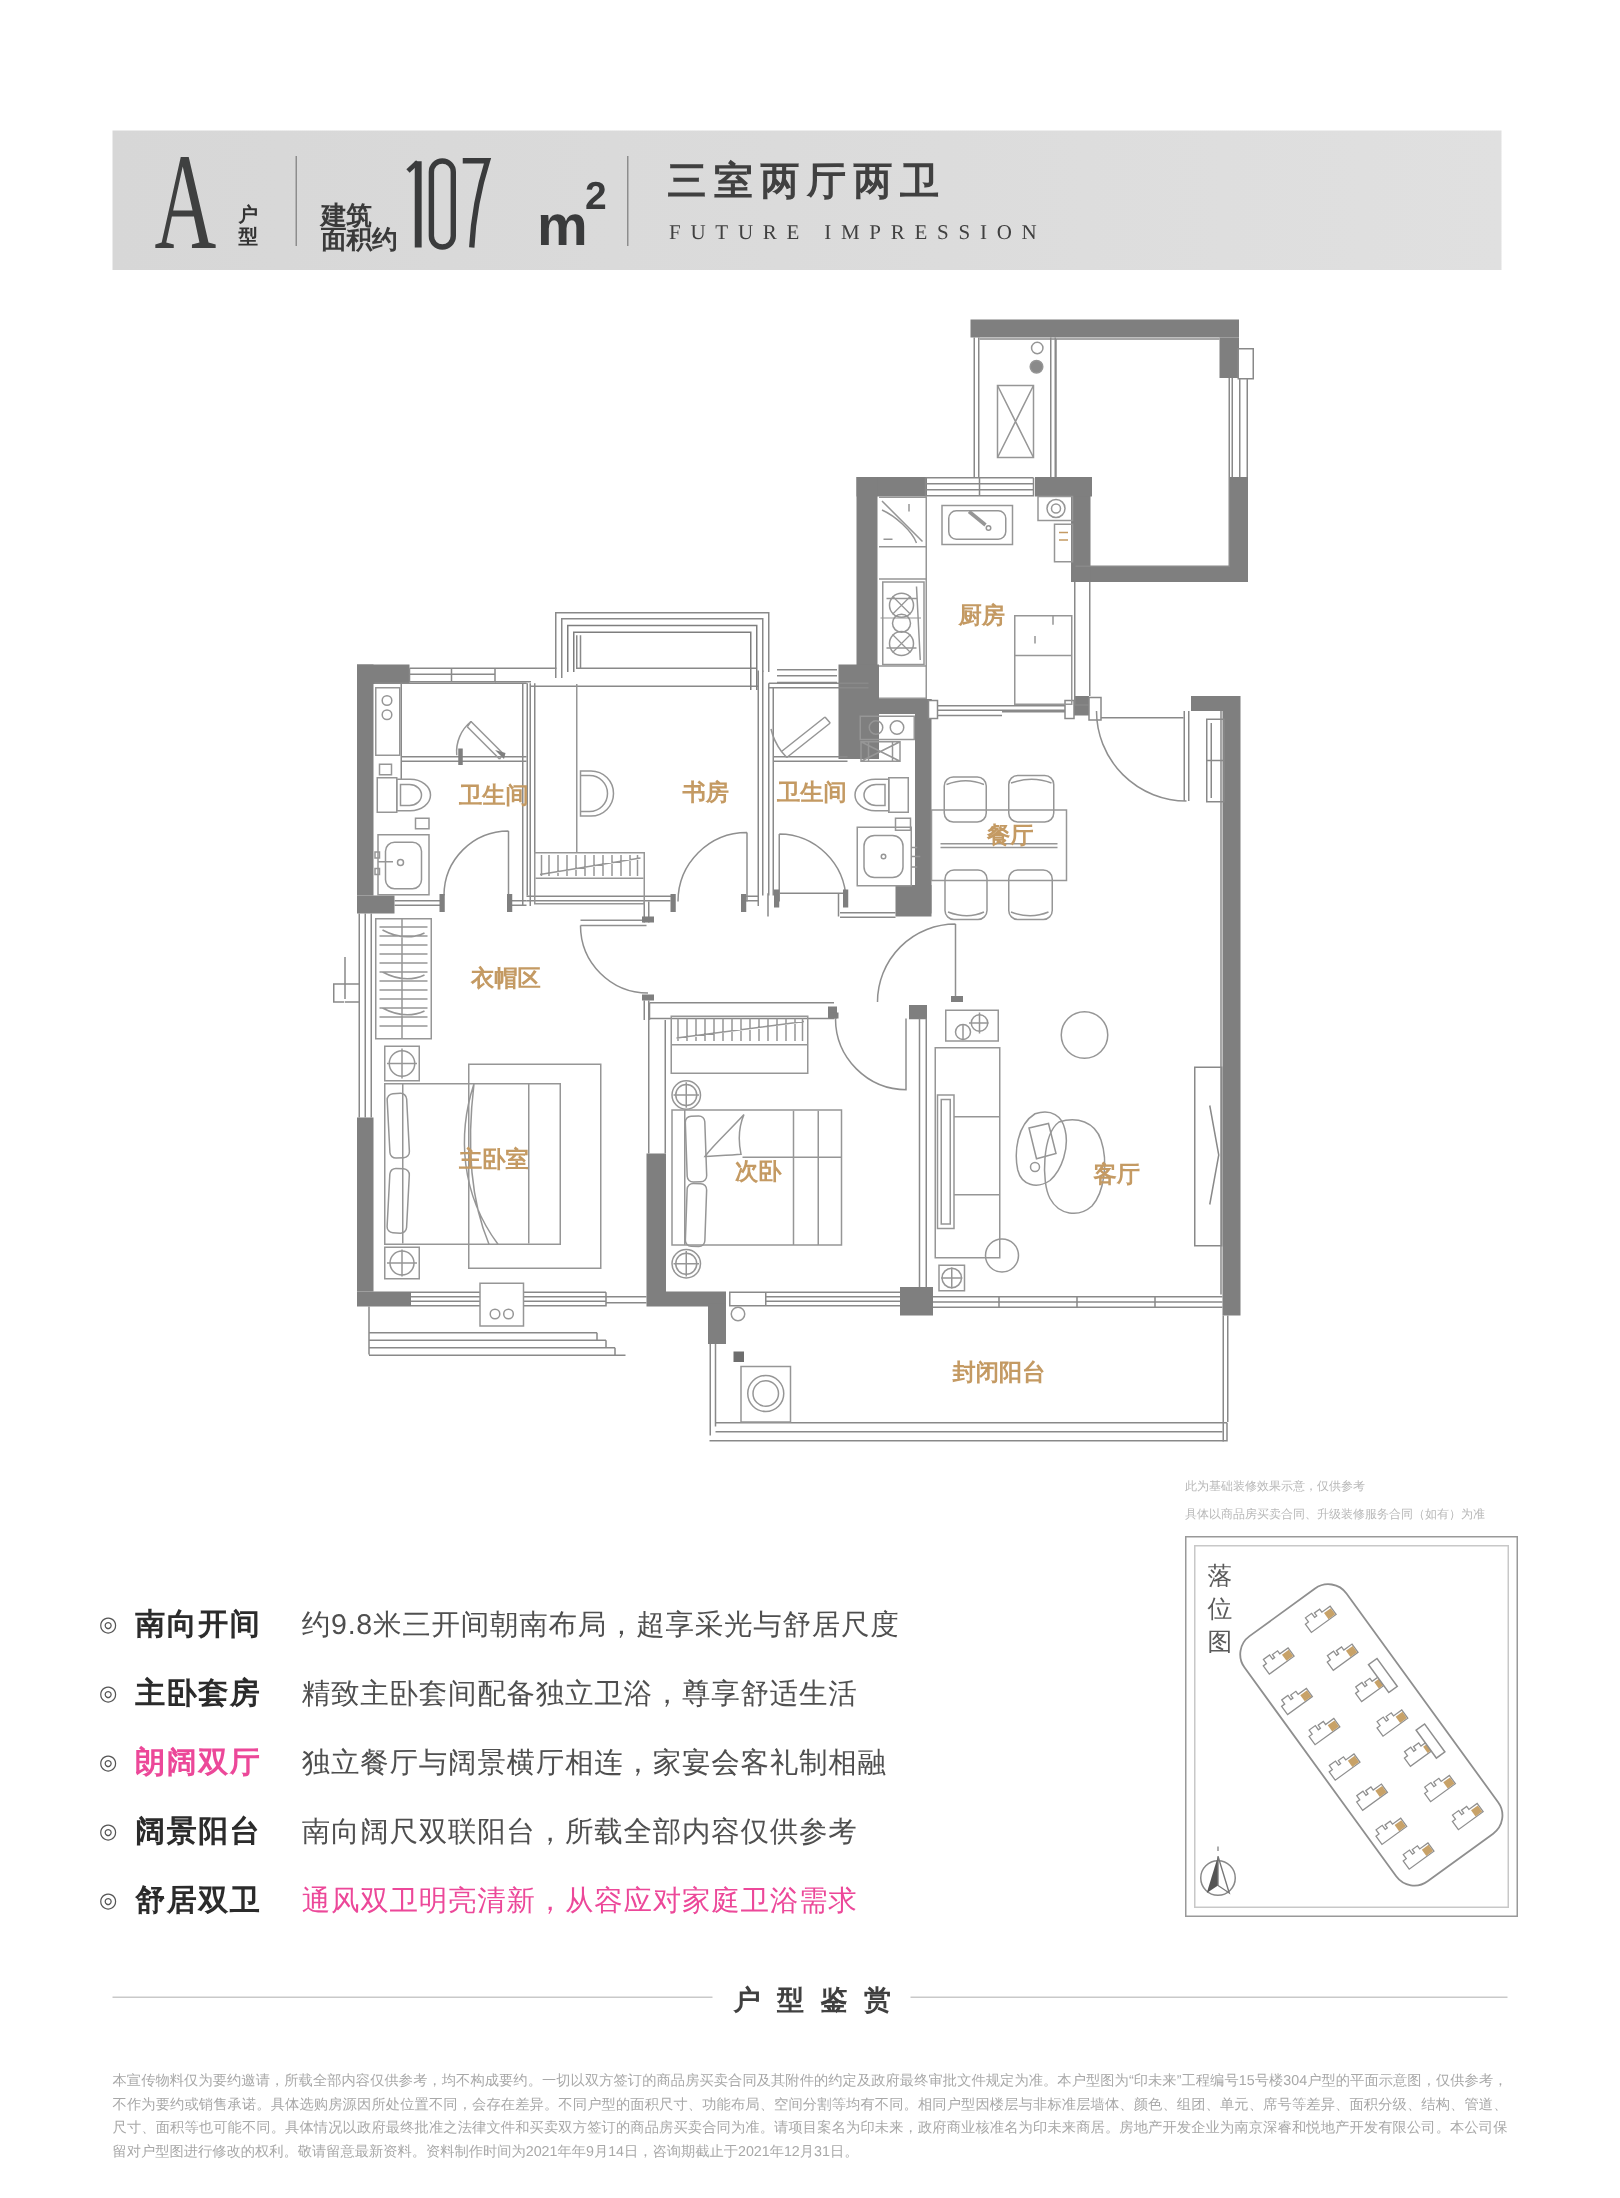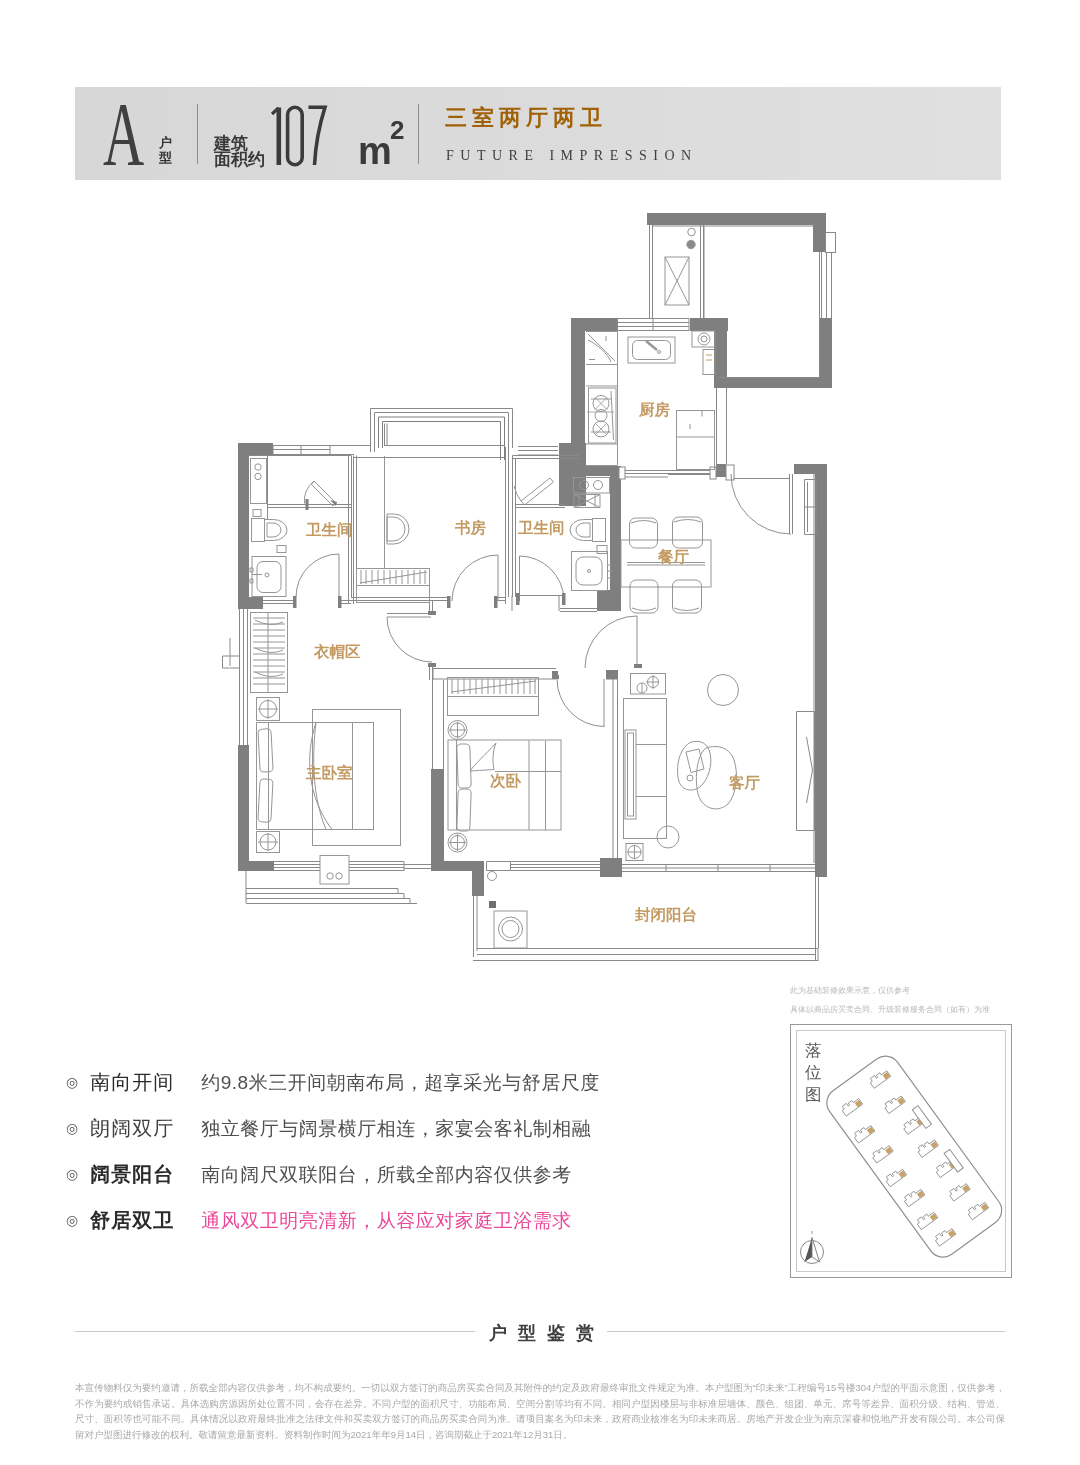--- a/index.html
+++ b/index.html
@@ -27,21 +27,21 @@
 <path d="M308.5,107.2 h16.5 c-6,19 -9.5,38 -10.5,57.8" stroke-width="3.6"></path>
 </g>
 </svg>
 
 <div class="abs" style="left:358px;top:133px;width:40px;height:36px;font-size:38px;line-height:36px;color:#3a3b3c;font-weight:bold;">m</div>
 
 <div class="abs" style="left:390px;top:117px;width:20px;height:26px;font-size:26px;line-height:26px;color:#3a3b3c;font-weight:bold;">2</div>
 
 <div class="abs" style="left:418px;top:104px;width:1px;height:60px;background:#8d8d8d;"></div>
 
-<div class="abs" style="left:445px;top:103px;width:300px;height:30px;font-size:22px;color:#a16207;font-weight:bold;letter-spacing:5px;">三室两厅两卫</div>
+<div class="abs" style="left:445px;top:103px;width:300px;height:30px;font-size:26px;color:#404040;font-weight:bold;letter-spacing:5px;">三室两厅两卫</div>
 
 <div class="abs" style="left:446px;top:148px;width:320px;height:18px;font-family:'Liberation Serif',serif;font-size:14px;color:#404040;letter-spacing:6.5px;">FUTURE IMPRESSION</div>
 
 <svg class="abs" style="left:0;top:0;" width="1080" height="1465" viewBox="0 0 1080 1465" xmlns="http://www.w3.org/2000/svg">
 <defs>
 <g id="bld">
 <path d="M-12,-3 h3 v-4 h6 v4 h2 v-3 h5 v3 h8 v8 h-24 z" fill="#fff" stroke="#8f8f8f" stroke-width="1"></path>
 <rect x="5" y="-1.5" width="6.5" height="6" fill="#c8a268" stroke="none"></rect>
 </g>
 </defs>
@@ -466,22 +466,23 @@
 <path d="M812,1237.5 L819.5,1262 L812,1257 Z" fill="#fff" stroke="#777" stroke-width="0.9"></path>
 <path d="M812,1234 v-3" stroke="#888" stroke-width="0.9"></path>
 </g>
 
 </svg>
 <div class="abs" style="left:790px;top:985px;font-size:8px;color:#b8b8b8;white-space:nowrap;">此为基础装修效果示意，仅供参考</div>
 
 <div class="abs" style="left:790px;top:1004px;font-size:8px;color:#b8b8b8;white-space:nowrap;">具体以商品房买卖合同、升级装修服务合同（如有）为准</div>
 
 <div class="abs" style="left:66px;top:1069px;width:620px;">
-  <div style="height:46px;"><span style="font-size:14px;color:#555;vertical-align:2px;">◎</span><span style="font-size:20px;font-weight:normal;color:#2b2b2b;letter-spacing:1px;margin-left:12px;">南向开间</span><span style="display:inline-block;width:27px;"></span><span style="font-size:19px;color:#4f4f4f;letter-spacing:0.5px;">约9.8米三开间朝南布局，超享采光与舒居尺度</span></div>
-  <div style="height:46px;"><span style="font-size:14px;color:#555;vertical-align:2px;">◎</span><span style="font-size:20px;font-weight:normal;color:#404040;letter-spacing:1px;margin-left:12px;">朗阔双厅</span><span style="display:inline-block;width:27px;"></span><span style="font-size:19px;color:#4f4f4f;letter-spacing:0.5px;">独立餐厅与阔景横厅相连，家宴会客礼制相融</span></div>
+  <div style="height:46px;"><span style="font-size:14px;color:#555;vertical-align:2px;">◎</span><span style="font-size:20px;font-weight:bold;color:#2b2b2b;letter-spacing:1px;margin-left:12px;">南向开间</span><span style="display:inline-block;width:27px;"></span><span style="font-size:19px;color:#4f4f4f;letter-spacing:0.5px;">约9.8米三开间朝南布局，超享采光与舒居尺度</span></div>
+  <div style="height:46px;"><span style="font-size:14px;color:#555;vertical-align:2px;">◎</span><span style="font-size:20px;font-weight:bold;color:#2b2b2b;letter-spacing:1px;margin-left:12px;">主卧套房</span><span style="display:inline-block;width:27px;"></span><span style="font-size:19px;color:#4f4f4f;letter-spacing:0.5px;">精致主卧套间配备独立卫浴，尊享舒适生活</span></div>
+  <div style="height:46px;"><span style="font-size:14px;color:#555;vertical-align:2px;">◎</span><span style="font-size:20px;font-weight:bold;color:#ec4899;letter-spacing:1px;margin-left:12px;">朗阔双厅</span><span style="display:inline-block;width:27px;"></span><span style="font-size:19px;color:#4f4f4f;letter-spacing:0.5px;">独立餐厅与阔景横厅相连，家宴会客礼制相融</span></div>
   <div style="height:46px;"><span style="font-size:14px;color:#555;vertical-align:2px;">◎</span><span style="font-size:20px;font-weight:bold;color:#2b2b2b;letter-spacing:1px;margin-left:12px;">阔景阳台</span><span style="display:inline-block;width:27px;"></span><span style="font-size:19px;color:#4f4f4f;letter-spacing:0.5px;">南向阔尺双联阳台，所载全部内容仅供参考</span></div>
   <div style="height:46px;"><span style="font-size:14px;color:#555;vertical-align:2px;">◎</span><span style="font-size:20px;font-weight:bold;color:#2b2b2b;letter-spacing:1px;margin-left:12px;">舒居双卫</span><span style="display:inline-block;width:27px;"></span><span style="font-size:19px;color:#ec4899;letter-spacing:0.5px;">通风双卫明亮清新，从容应对家庭卫浴需求</span></div>
 </div>
 
 <div class="abs" style="left:75px;top:1331px;width:400px;height:1px;background:#c9c9c9;"></div>
 
 <div class="abs" style="left:607px;top:1331px;width:398px;height:1px;background:#c9c9c9;"></div>
 
 <div class="abs" style="left:489px;top:1321px;width:130px;font-size:18px;color:#404040;letter-spacing:11px;font-weight:bold;">户型鉴赏</div>
 

